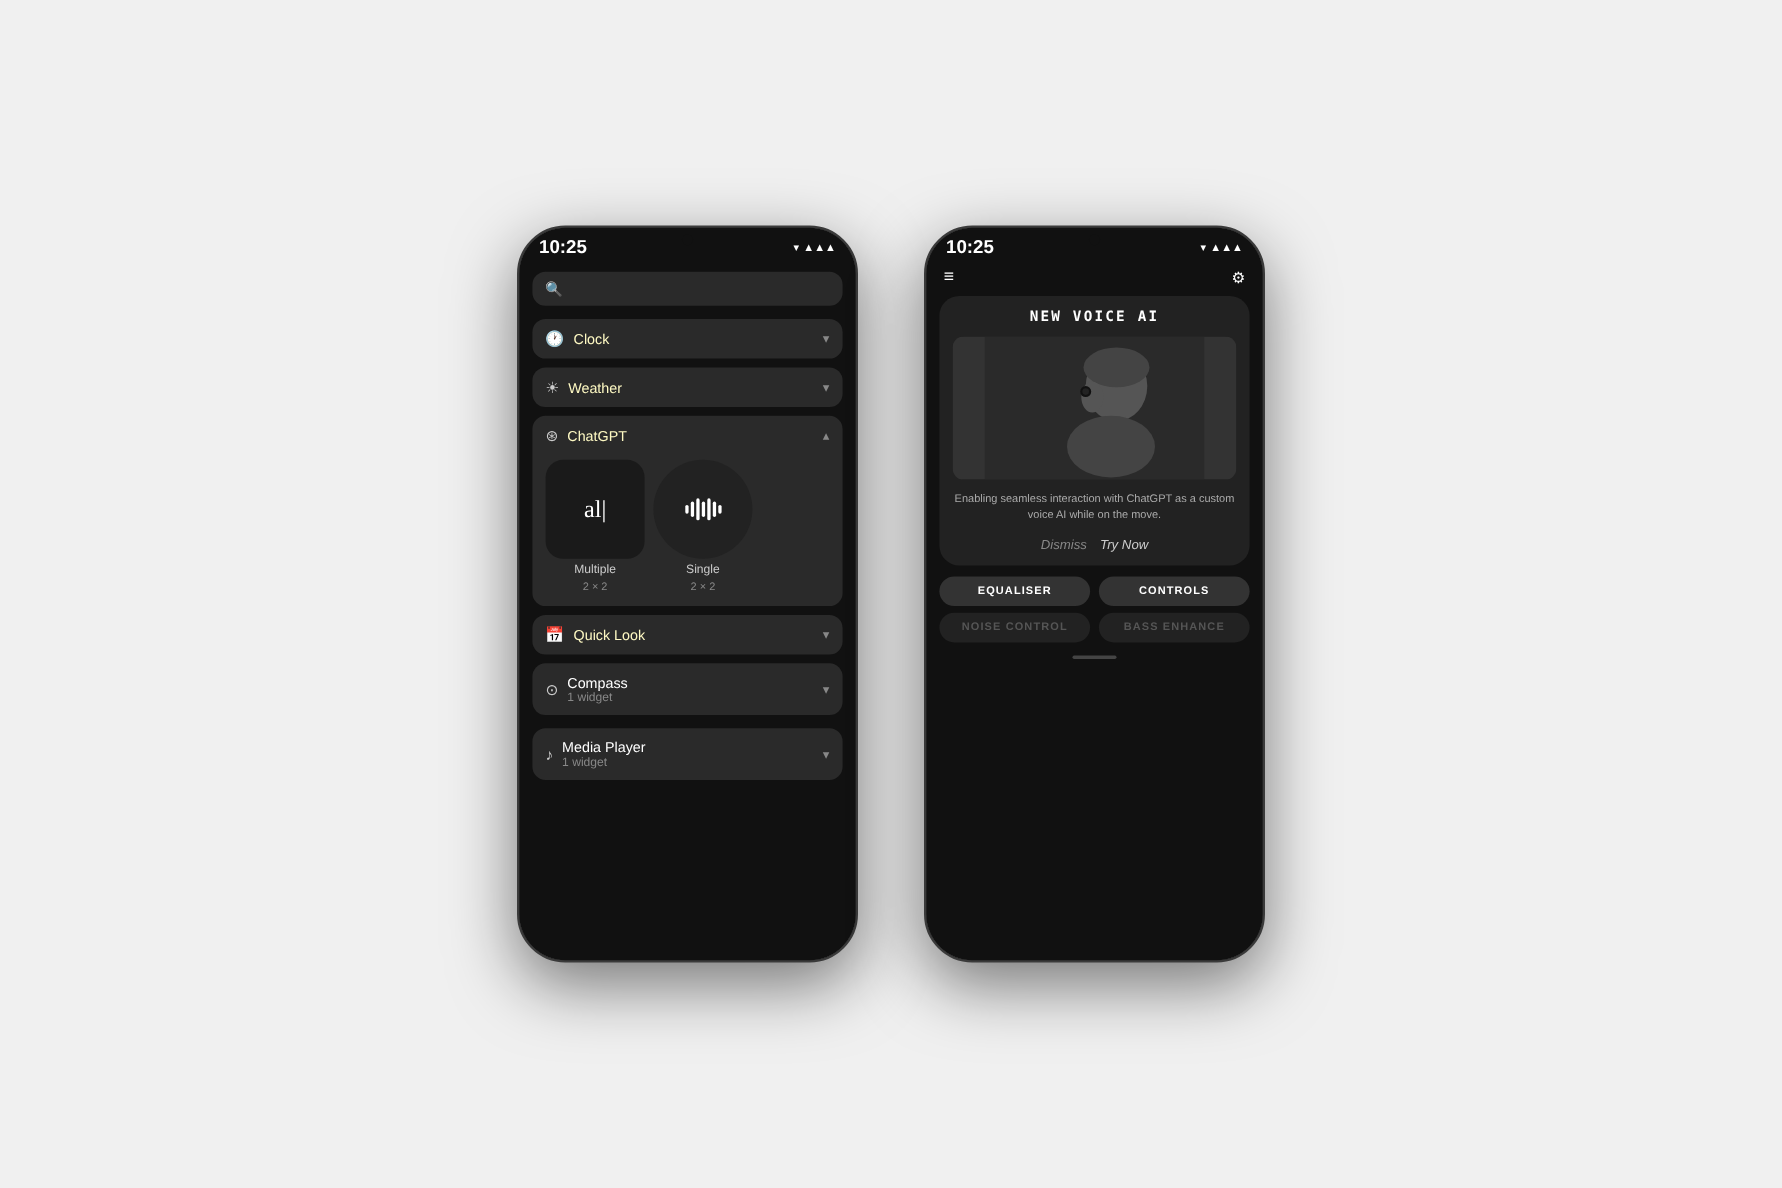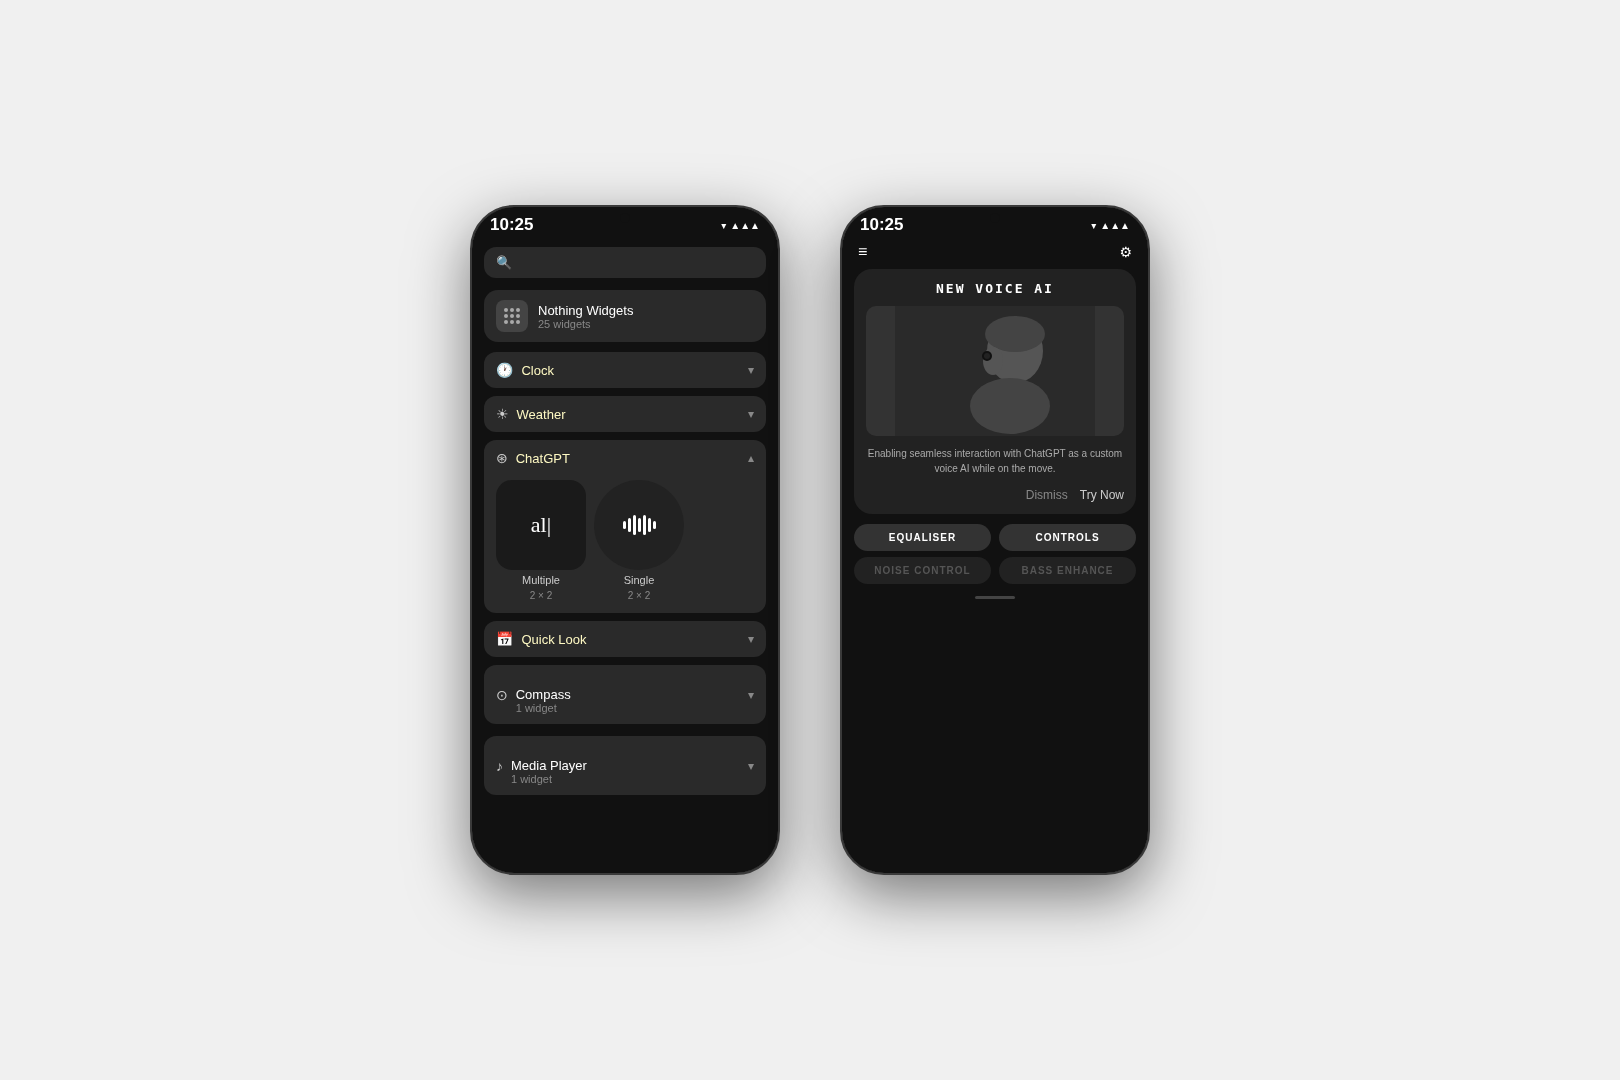--- a/index.html
+++ b/index.html
@@ -244,21 +244,20 @@
       padding: 10px 12px;
       display: flex;
       align-items: center;
       justify-content: space-between;
       margin-bottom: 4px;
     }
 
     .compass-info .name {
       color: #fff;
       font-size: 13px;
-      margin-top: 12px;
     }
 
     .compass-info .sub {
       color: #888;
       font-size: 11px;
     }
 
     
     .phone2-content {
       flex: 1;
@@ -336,22 +335,23 @@
     .promo-desc {
       color: #aaa;
       font-size: 10px;
       line-height: 1.5;
       text-align: center;
       margin-bottom: 12px;
     }
 
     .promo-actions {
       display: flex;
-      justify-content: flex-end;
+      justify-content: center;
       gap: 12px;
+      font-style: italic;
     }
 
     .promo-btn {
       color: #888;
       font-size: 12px;
       font-weight: 500;
       cursor: pointer;
     }
 
     .promo-btn.active {
@@ -428,39 +428,20 @@
         <span>▲▲▲</span>
       </div>
     </div>
 
     <div class="phone1-content">
 
       <div class="search-bar">
         <span class="search-icon-svg">🔍</span>
       </div>
 
-      <div class="widget-app-row">
-        <div class="widget-app-icon">
-          <div class="grid-dots">
-            <div class="grid-dot"></div>
-            <div class="grid-dot"></div>
-            <div class="grid-dot"></div>
-            <div class="grid-dot"></div>
-            <div class="grid-dot"></div>
-            <div class="grid-dot"></div>
-            <div class="grid-dot"></div>
-            <div class="grid-dot"></div>
-            <div class="grid-dot"></div>
-          </div>
-        </div>
-        <div>
-          <div class="widget-app-name">Nothing Widgets</div>
-          <div class="widget-app-count">25 widgets</div>
-        </div>
-      </div>
 
       <div class="category-row">
         <div class="category-left">
           <span class="category-icon">🕐</span>
           <span class="category-name">Clock</span>
         </div>
         <span class="chevron">▾</span>
       </div>
 
       <div class="category-row">

